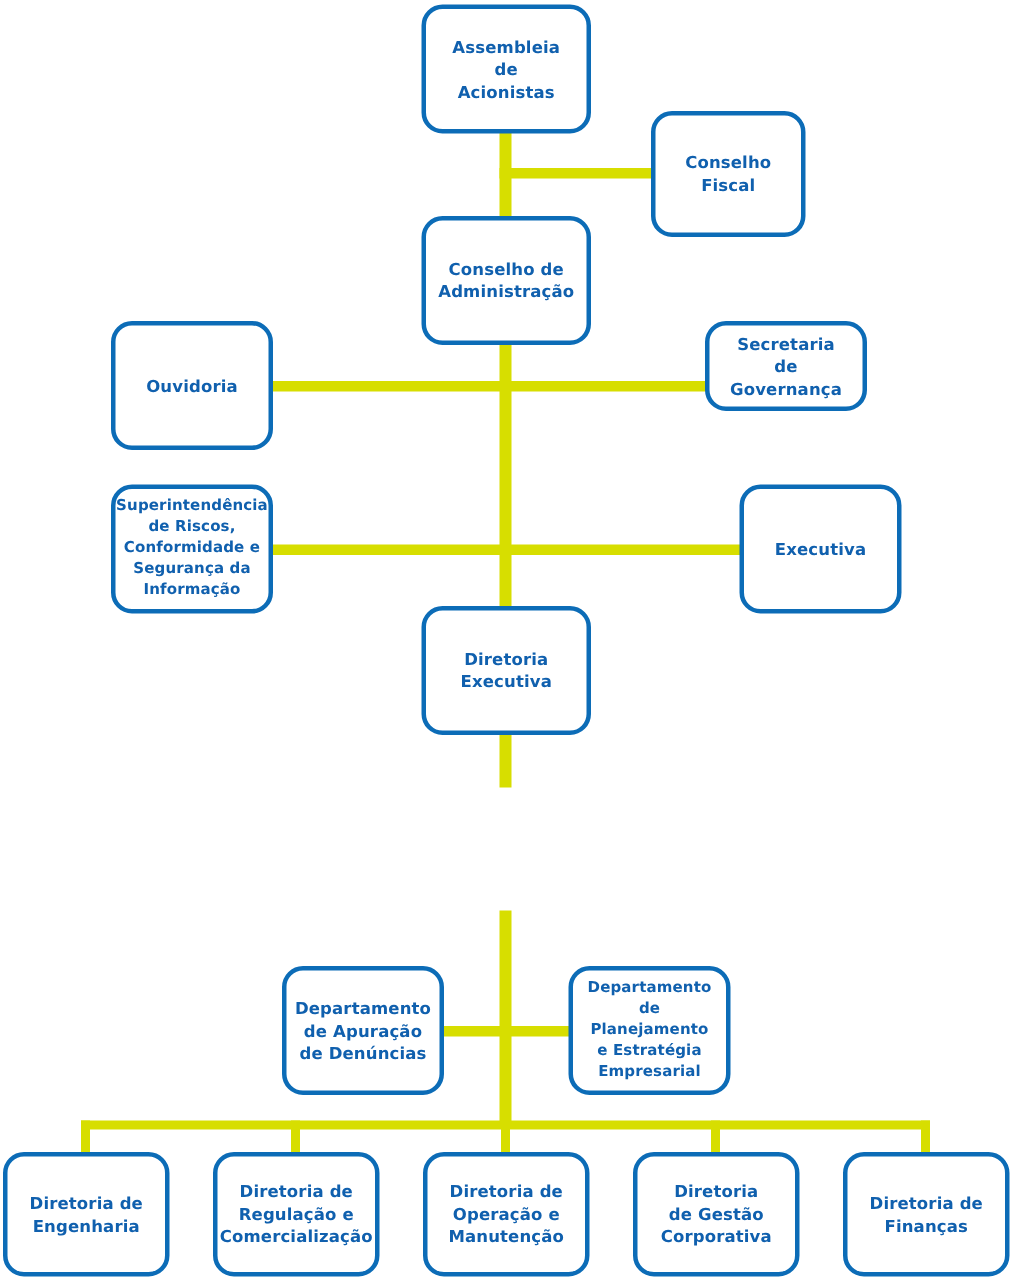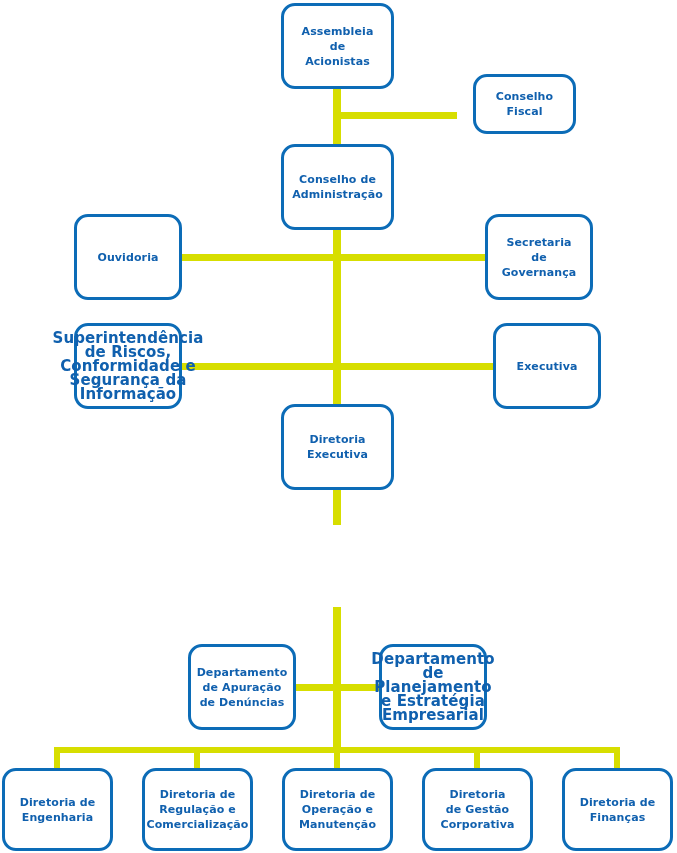--- a/index.html
+++ b/index.html
@@ -36,21 +36,21 @@
     align-items: center;
     justify-content: center;
     z-index: 2;
     padding: 2px 12px;
   }
   .node .label {
     display: block;
     white-space: pre-line;
   }
   .node.small-text {
-    font-size: 15px;
+    font-size: 10px;
     line-height: 14px;
   }
 </style>
 </head>
 <body>
 
 <div id="chart-root" style="background: rgb(255, 255, 255);">
     <div class="connector" style="left: 333px; top: 88px; width: 8px; height: 58px; background: rgb(215, 222, 0);"></div>
     <div class="connector" style="left: 333px; top: 112px; width: 124px; height: 7px; background: rgb(215, 222, 0);"></div>
     <div class="connector" style="left: 333px; top: 228px; width: 8px; height: 178px; background: rgb(215, 222, 0);"></div>
@@ -62,32 +62,32 @@
     <div class="connector" style="left: 54px; top: 747px; width: 566px; height: 6px; background: rgb(215, 222, 0);"></div>
     <div class="connector" style="left: 54px; top: 747px; width: 6px; height: 24px; background: rgb(215, 222, 0);"></div>
     <div class="connector" style="left: 194px; top: 747px; width: 6px; height: 24px; background: rgb(215, 222, 0);"></div>
     <div class="connector" style="left: 334px; top: 747px; width: 6px; height: 24px; background: rgb(215, 222, 0);"></div>
     <div class="connector" style="left: 474px; top: 747px; width: 6px; height: 24px; background: rgb(215, 222, 0);"></div>
     <div class="connector" style="left: 614px; top: 747px; width: 6px; height: 24px; background: rgb(215, 222, 0);"></div>
     <div class="node" style="left: 281px; top: 3px; width: 113px; height: 86px; border-color: rgb(12, 108, 183); background: rgb(255, 255, 255); color: rgb(16, 96, 174);">
       <span class="label">Assembleia de
 Acionistas</span>
     </div>
-    <div class="node" style="left: 473px; top: 74px; width: 103px; height: 60px; border-color: rgb(12, 108, 183); background: rgb(255, 255, 255); color: rgb(16, 96, 174);">
+    <div class="node" style="left: 434px; top: 74px; width: 103px; height: 84px; border-color: rgb(12, 108, 183); background: rgb(255, 255, 255); color: rgb(16, 96, 174);">
       <span class="label">Conselho
 Fiscal</span>
     </div>
     <div class="node" style="left: 281px; top: 144px; width: 113px; height: 86px; border-color: rgb(12, 108, 183); background: rgb(255, 255, 255); color: rgb(16, 96, 174);">
       <span class="label">Conselho de
 Administração</span>
     </div>
     <div class="node" style="left: 74px; top: 214px; width: 108px; height: 86px; border-color: rgb(12, 108, 183); background: rgb(255, 255, 255); color: rgb(16, 96, 174);">
       <span class="label">Ouvidoria</span>
     </div>
-    <div class="node" style="left: 485px; top: 214px; width: 108px; height: 86px; border-color: rgb(12, 108, 183); background: rgb(255, 255, 255); color: rgb(16, 96, 174); justify-content: center;">
+    <div class="node" style="left: 470px; top: 214px; width: 108px; height: 60px; border-color: rgb(12, 108, 183); background: rgb(255, 255, 255); color: rgb(16, 96, 174); justify-content: center;">
       <span class="label">Secretaria
 de Governança</span>
     </div>
     <div class="node small-text" style="left: 74px; top: 323px; width: 108px; height: 86px; border-color: rgb(12, 108, 183); background: rgb(255, 255, 255); color: rgb(16, 96, 174);">
       <span class="label">Superintendência
 de Riscos,
 Conformidade e
 Segurança da
 Informação</span>
     </div>

